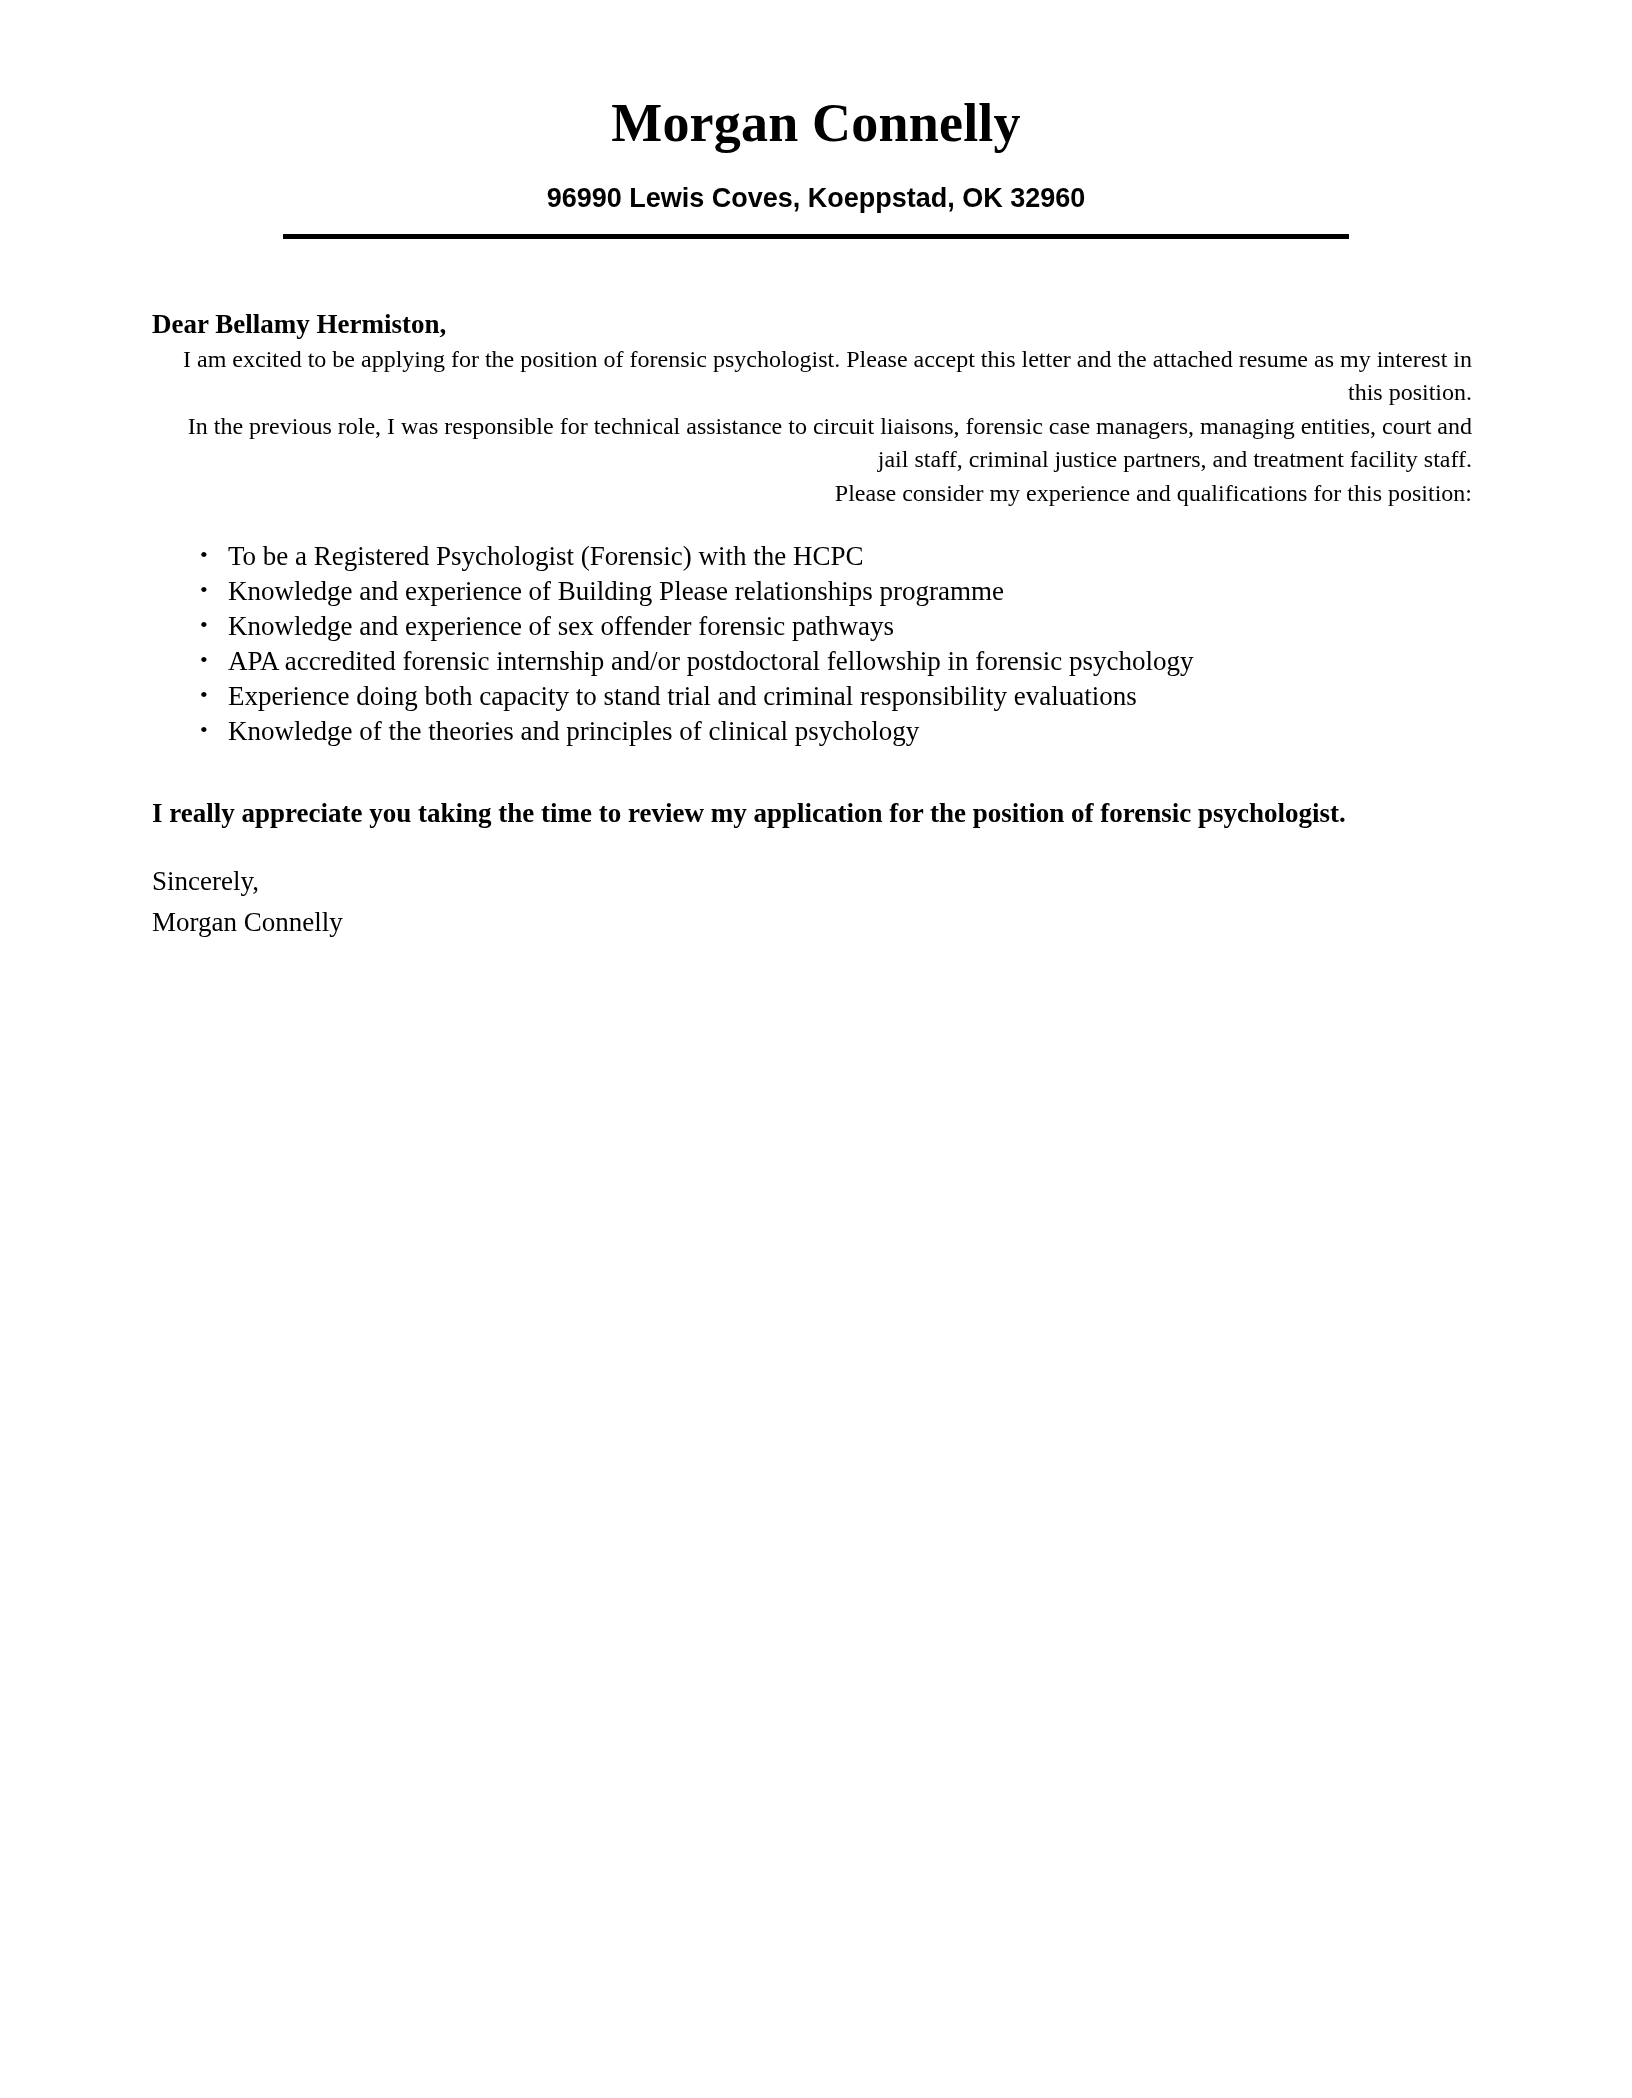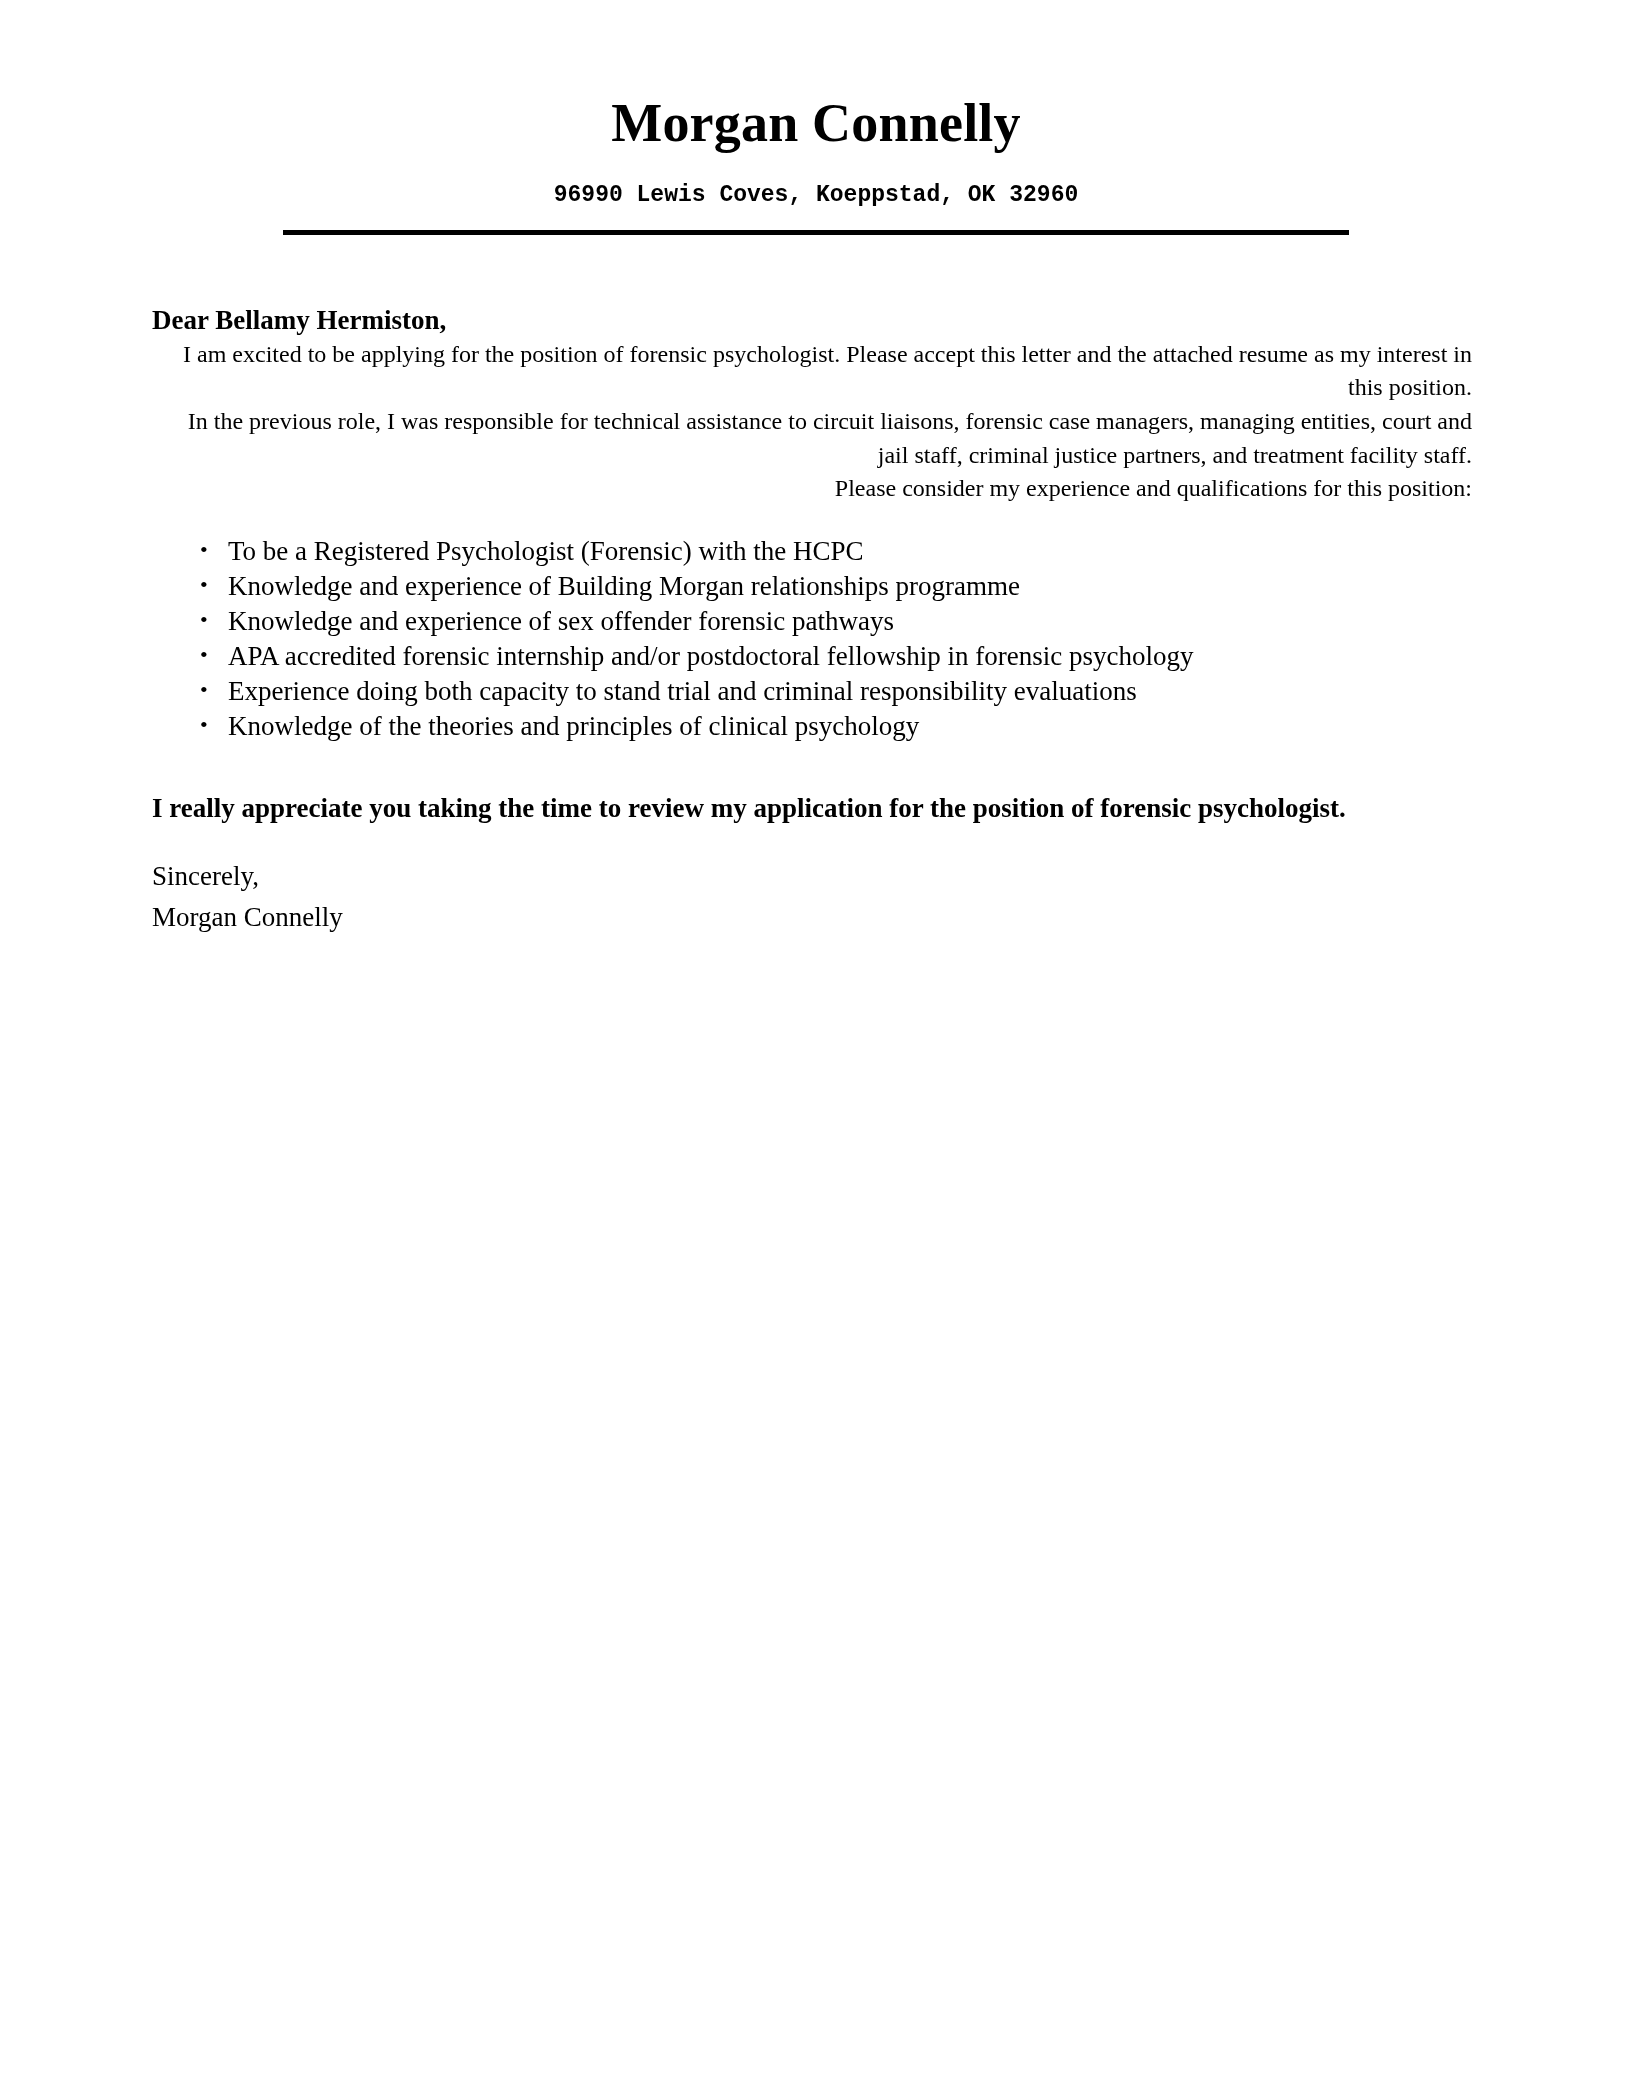--- a/index.html
+++ b/index.html
@@ -38,23 +38,23 @@
   .name-title {
     font-family: "Liberation Serif", "DejaVu Serif", serif;
     font-weight: bold;
     font-size: 54px;
     line-height: 1.15;
     letter-spacing: 0.2px;
     margin: 0;
     padding: 0;
   }
   .address-line {
-    font-family: Liberation Mono, monospace;
+    font-family: Liberation Sans, sans-serif;
     font-weight: bold;
-    font-size: 23px;
+    font-size: 27px;
     line-height: 1.2;
     margin: 0;
     padding-top: 28px;
   }
   .header-rule {
     margin: 20px auto 0 auto;
     width: 1066px;
     height: 0;
     border: none;
     border-top: 5px solid #000000;
@@ -140,21 +140,21 @@
         <p class="salutation">Dear Bellamy Hermiston,</p>
 
         <p class="para gap-para">I am excited to be applying for the position of forensic psychologist. Please accept this letter and the attached resume as my interest in this position.</p>
 
         <p class="para gap-para">In the previous role, I was responsible for technical assistance to circuit liaisons, forensic case managers, managing entities, court and jail staff, criminal justice partners, and treatment facility staff.</p>
 
         <p class="para gap-para">Please consider my experience and qualifications for this position:</p>
 
         <ul class="bullets">
           <li>To be a Registered Psychologist (Forensic) with the HCPC</li>
-          <li>Knowledge and experience of Building Morgan relationships programme</li>
+          <li>Knowledge and experience of Building Please relationships programme</li>
           <li>Knowledge and experience of sex offender forensic pathways</li>
           <li>APA accredited forensic internship and/or postdoctoral fellowship in forensic psychology</li>
           <li>Experience doing both capacity to stand trial and criminal responsibility evaluations</li>
           <li>Knowledge of the theories and principles of clinical psychology</li>
         </ul>
 
         <p class="closing-bold">I really appreciate you taking the time to review my application for the position of forensic psychologist.</p>
 
         <div class="signoff">
           <div>Sincerely,</div>

